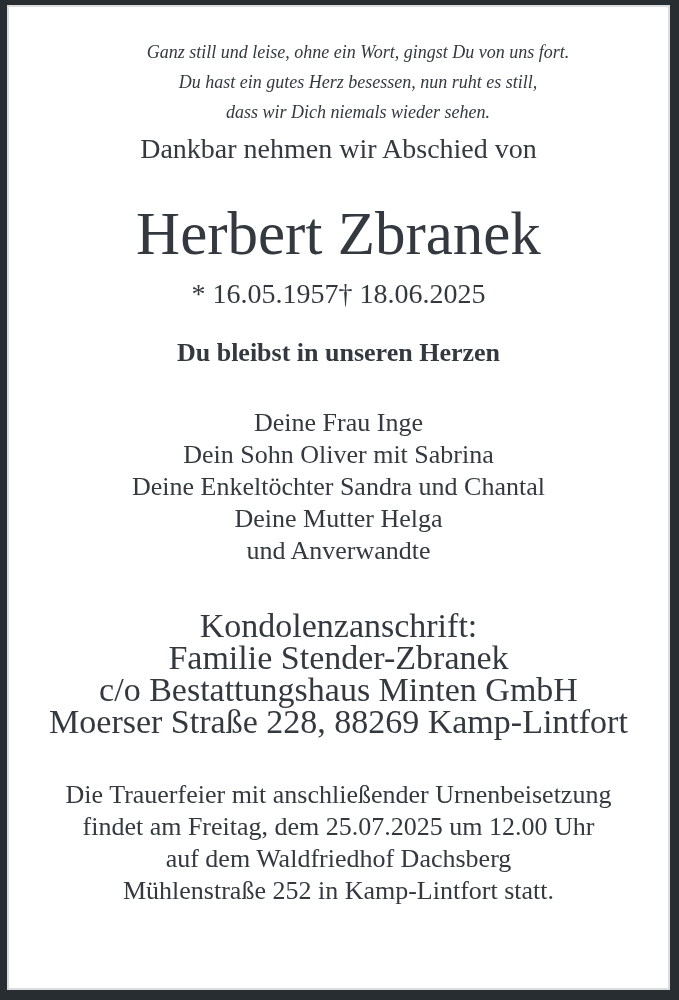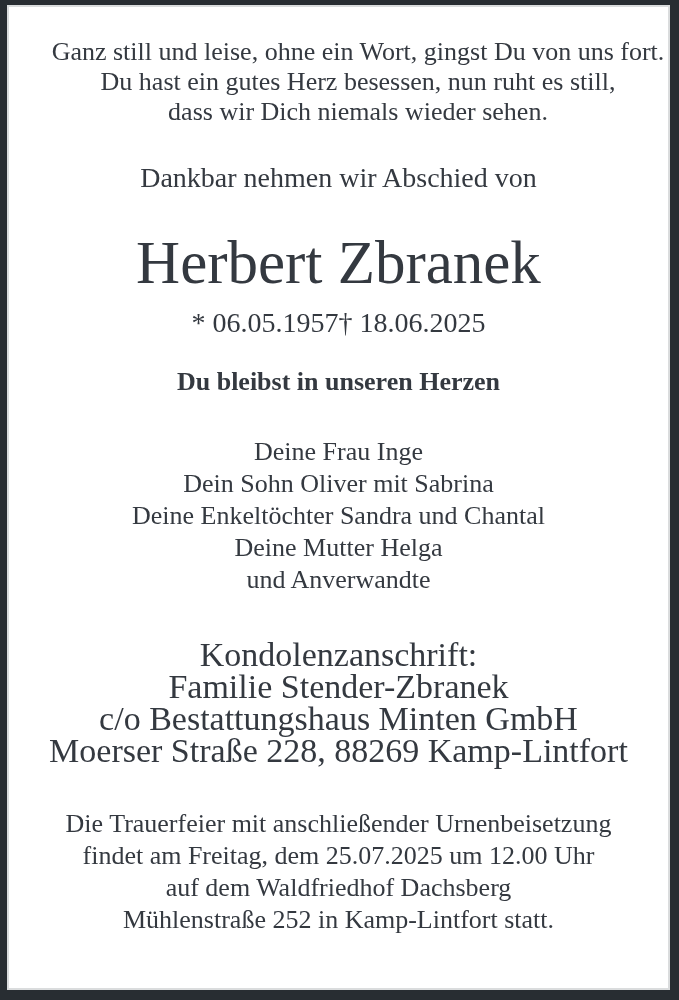--- a/index.html
+++ b/index.html
@@ -17,26 +17,27 @@
     border-color: #282d32;
     border-width: 5px 9px 10px 7px;
     box-shadow: inset 0 0 0 2px #dadcdd;
     overflow: hidden;
     font-family: "Liberation Serif", "DejaVu Serif", serif;
     color: #343940;
     text-align: center;
   }
   .poem {
     margin-top: 32px;
-    font-size: 26px;
+    font-size: 18px;
     line-height: 30px;
+    font-style: italic;
     padding-left: 39px;
   }
   .intro {
-    margin-top: 35px;
+    margin-top: 6px;
     font-size: 28px;
     line-height: 32px;
   }
   .deceased-name {
     margin-top: 34px;
     font-size: 61px;
     line-height: 70px;
     font-weight: normal;
   }
   .dates {
@@ -77,21 +78,21 @@
     <div>Ganz still und leise, ohne ein Wort, gingst Du von uns fort.</div>
     <div>Du hast ein gutes Herz besessen, nun ruht es still,</div>
     <div>dass wir Dich niemals wieder sehen.</div>
   </div>
 
   <div class="intro">Dankbar nehmen wir Abschied von</div>
 
   <div class="deceased-name">Herbert Zbranek</div>
 
   <div class="dates">
-    <span class="birth">* 06.05.1957</span><span class="death">† 18.06.2025</span>
+    <span class="birth">* 16.05.1957</span><span class="death">† 18.06.2025</span>
   </div>
 
   <div class="motto">Du bleibst in unseren Herzen</div>
 
   <div class="mourners">
     <div>Deine Frau Inge</div>
     <div>Dein Sohn Oliver mit Sabrina</div>
     <div>Deine Enkeltöchter Sandra und Chantal</div>
     <div>Deine Mutter Helga</div>
     <div>und Anverwandte</div>

